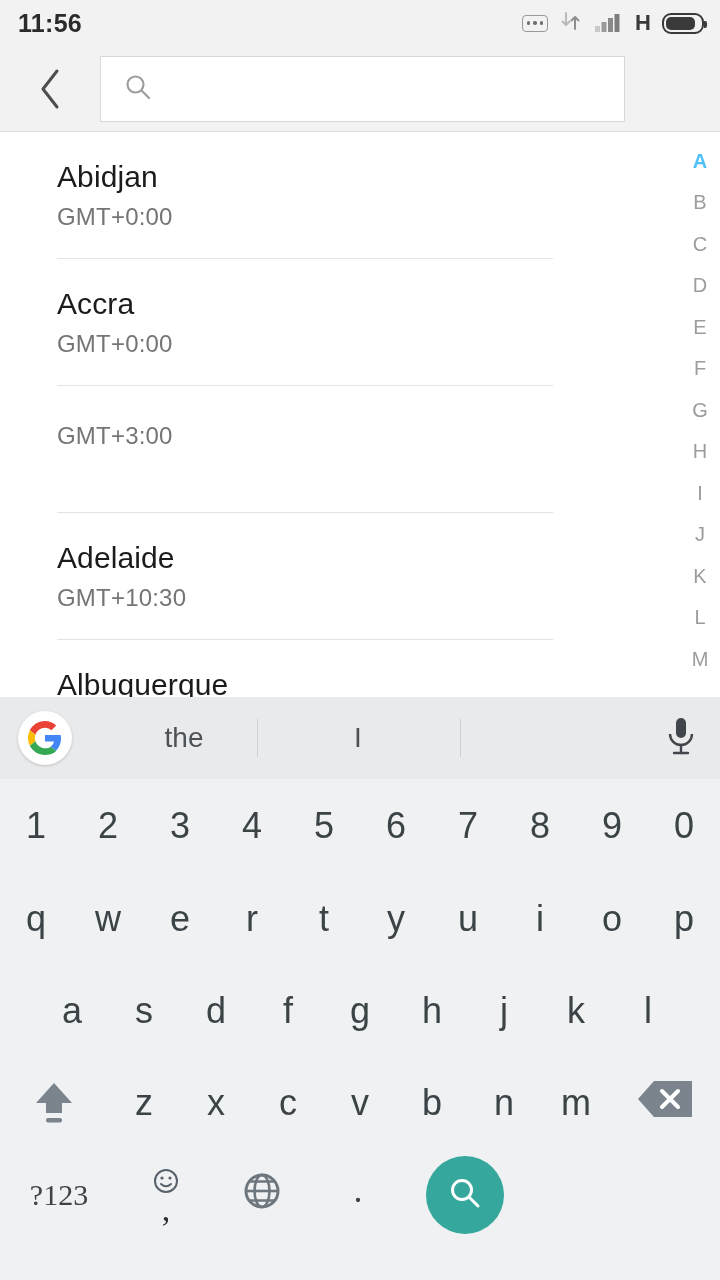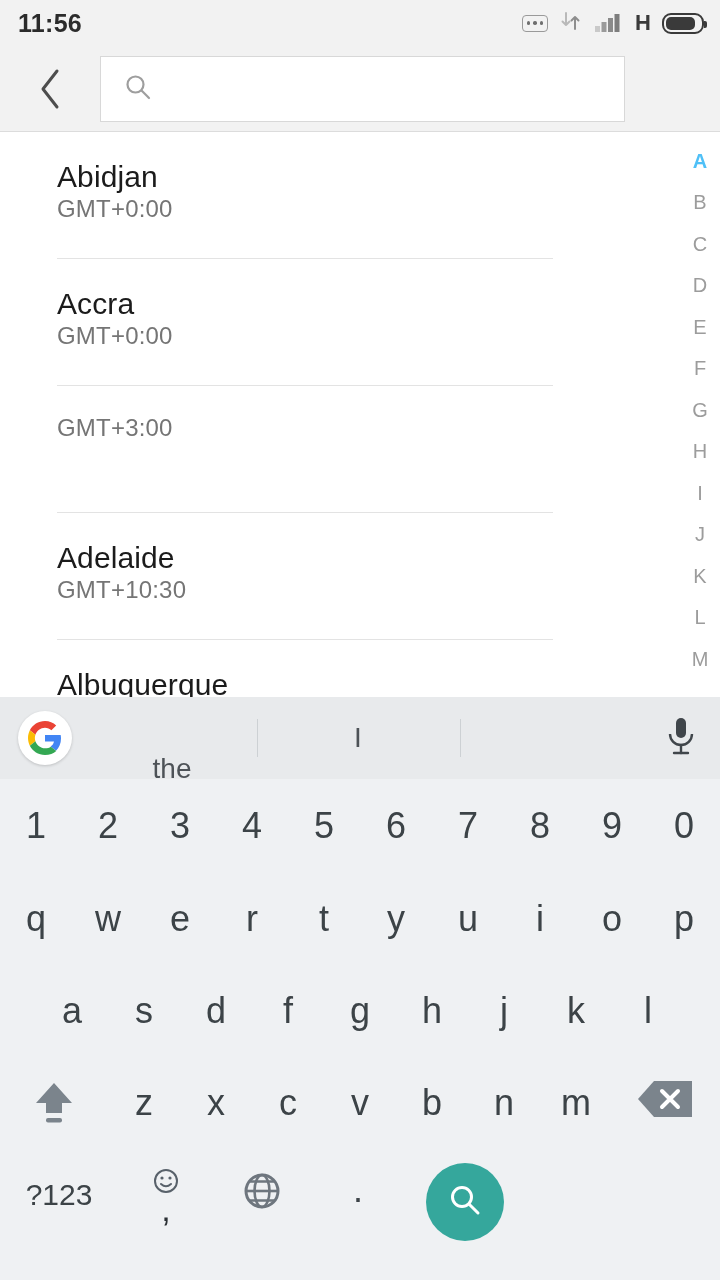--- a/index.html
+++ b/index.html
@@ -50,21 +50,21 @@
   }
   .search-input::placeholder { color:#b4b4b4; }
 
   
   .list-area {
     position:absolute; top:132px; left:0; width:586px; height:565px;
     background:#ffffff; overflow:hidden;
   }
   .city-row { position:relative; height:127px; padding:27px 0 0 57px; }
   .city-name { font-size:30px; color:#1b1b1b; line-height:1.18; letter-spacing:0.1px; }
-  .city-gmt { font-size:24px; color:#757575; margin-top:1px; letter-spacing:0.2px; }
+  .city-gmt { font-size:24px; color:#757575; margin-top:9px; letter-spacing:0.2px; }
   .city-row .divider {
     position:absolute; bottom:0; left:57px; right:33px; height:1px; background:#e3e3e3;
   }
 
   
   .alpha-index {
     position:absolute; top:140px; right:0; width:40px; height:560px;
     display:flex; flex-direction:column; align-items:center;
     justify-content:flex-start; z-index:5;
   }
@@ -105,21 +105,21 @@
   .row-num { height:94px; }
   .row-num .key { width:72px; font-size:36px; }
   .row-q   { height:92px; }
   .row-q .key { width:72px; }
   .row-a   { height:92px; padding:0 36px; }
   .row-a .key { width:72px; }
   .row-z   { height:92px; }
   .row-z .key { width:72px; }
   .key-shift { width:108px !important; }
   .key-back  { width:108px !important; }
-  .row-fn { height:92px; display:flex; align-items:flex-end; }
+  .row-fn { height:92px; display:flex; align-items:center;font-family:Liberation Serif, serif; }
 
   .key-num123 { width:118px; font-size:30px !important; color:#3c4347; }
   .key-comma  { width:96px; position:relative; }
   .key-comma .emoji { position:absolute; top:14px; left:50%; transform:translateX(-50%); }
   .key-comma .cmma  { position:absolute; bottom:12px; left:50%; transform:translateX(-50%); font-size:34px; color:#2b3034; }
   .key-globe { width:96px; }
   .key-space {
     width:246px; height:64px; background:#cbd1d6; border-radius:5px;
     display:flex; align-items:center; justify-content:center;
     font-size:27px; color:#5c6367;
@@ -232,21 +232,21 @@
     <div class="sugg-bar">
       <span class="g-logo">
         <svg width="34" height="34" viewBox="0 0 48 48">
           <path fill="#EA4335" d="M24 9.5c3.5 0 6.6 1.2 9 3.6l6.8-6.8C35.6 2.4 30.2 0 24 0 14.6 0 6.5 5.4 2.6 13.2l7.9 6.2C12.4 13.7 17.7 9.5 24 9.5z"></path>
           <path fill="#4285F4" d="M46.6 24.5c0-1.6-.2-3.2-.5-4.7H24v9h12.7c-.6 3-2.3 5.5-4.8 7.2l7.6 5.9c4.5-4.1 7.1-10.2 7.1-17.4z"></path>
           <path fill="#FBBC05" d="M10.5 28.6c-.5-1.5-.8-3-.8-4.6s.3-3.1.8-4.6l-7.9-6.2C1 16.4 0 20.1 0 24s1 7.6 2.6 10.8l7.9-6.2z"></path>
           <path fill="#34A853" d="M24 48c6.5 0 11.9-2.1 15.9-5.8l-7.6-5.9c-2.1 1.4-4.8 2.3-8.3 2.3-6.3 0-11.6-4.2-13.5-9.9l-7.9 6.2C6.5 42.6 14.6 48 24 48z"></path>
         </svg>
       </span>
 
-      <div class="sugg-slot" style="left:88px; width:168px;margin-top:31px;">the</div>
+      <div class="sugg-slot" style="left:100px; width:168px;">the</div>
       <div class="sugg-sep" style="left:257px;"></div>
       <div class="sugg-slot" style="left:258px; width:200px;">I</div>
       <div class="sugg-sep" style="left:460px;"></div>
 
       <span class="mic-btn">
         <svg width="34" height="44" viewBox="0 0 34 44">
           <rect x="12" y="4" width="10" height="20" rx="5" fill="#40464b"></rect>
           <path d="M6 20 a11 11 0 0 0 22 0" stroke="#40464b" stroke-width="2.4" fill="none"></path>
           <path d="M17 31 L17 39" stroke="#40464b" stroke-width="2.4" stroke-linecap="round"></path>
           <path d="M10 39 L24 39" stroke="#40464b" stroke-width="2.4" stroke-linecap="round"></path>

